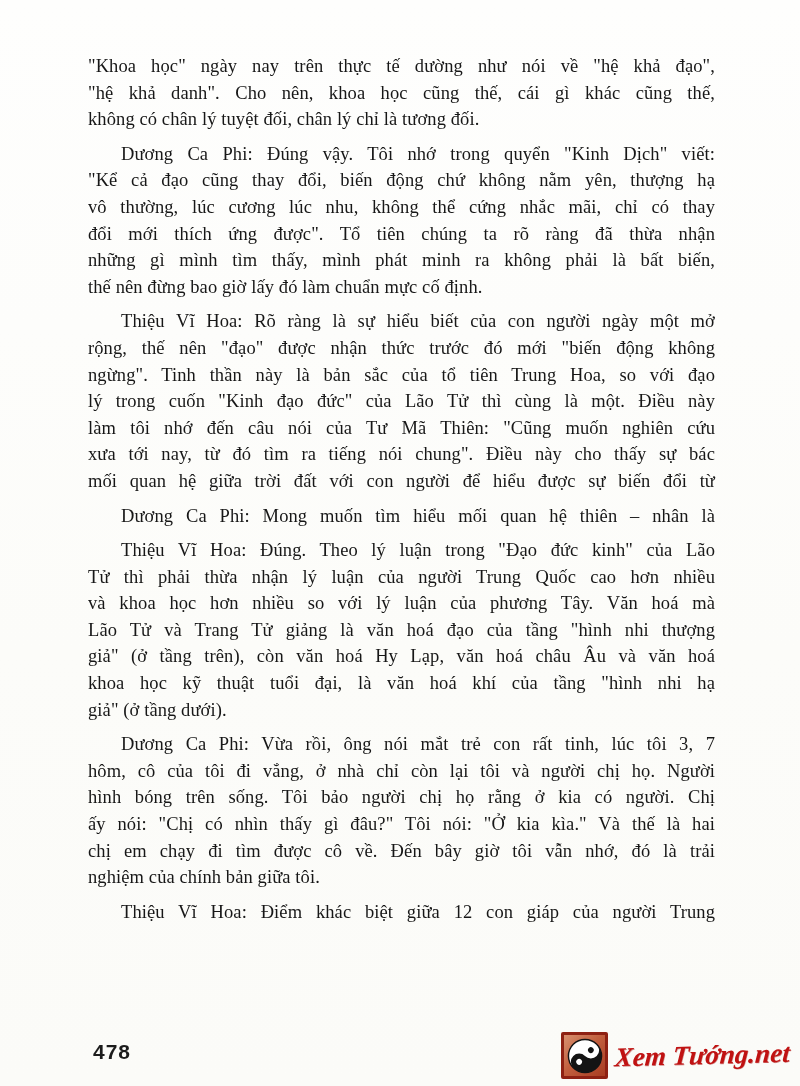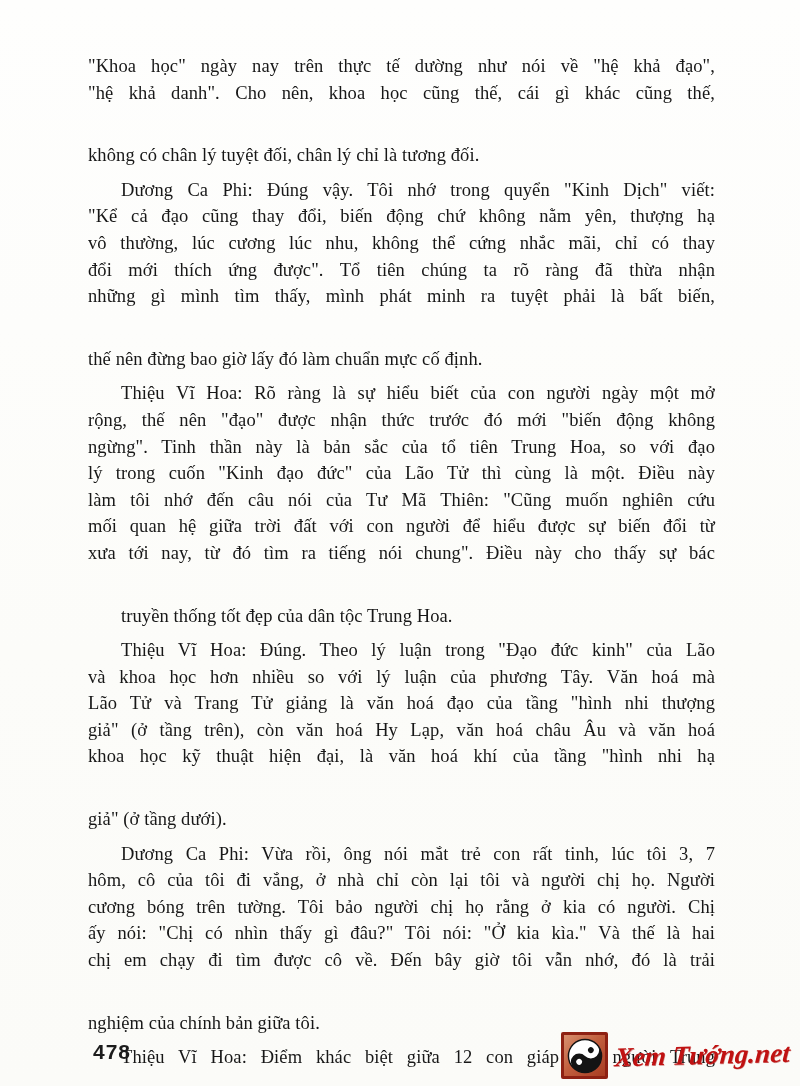--- a/index.html
+++ b/index.html
@@ -22,21 +22,21 @@
     line-height: 26.6px;
     letter-spacing: 0.1px;
   }
   .para { margin: 0 0 8px 0; }
   .para .line {
     display: block;
     text-align: justify;
     text-align-last: justify;
     white-space: normal;
   }
-  .para .line.last { text-align-last: left; margin-top: 36px; }
+  .para .line.last { text-align-last: left; }
   .para.indent .line:first-child { text-indent: 33px; }
   .footer {
     position: absolute; left: 0; top: 1030px; width: 800px; height: 56px; text-align: right;
   }
   .page-number {
     position: absolute; left: 93px; top: 10px;
     font-family: "Liberation Sans", "DejaVu Sans", sans-serif;
     font-size: 21px; font-weight: 600; letter-spacing: 1px;
     color: #1c1c1c;
   }
@@ -72,47 +72,48 @@
     <p class="para">
         <span class="line">"Khoa học" ngày nay trên thực tế dường như nói về "hệ khả đạo",</span>
         <span class="line">"hệ khả danh". Cho nên, khoa học cũng thế, cái gì khác cũng thế,</span>
         <span class="line last">không có chân lý tuyệt đối, chân lý chỉ là tương đối.</span>
       </p>
     <p class="para indent">
         <span class="line">Dương Ca Phi: Đúng vậy. Tôi nhớ trong quyển "Kinh Dịch" viết:</span>
         <span class="line">"Kể cả đạo cũng thay đổi, biến động chứ không nằm yên, thượng hạ</span>
         <span class="line">vô thường, lúc cương lúc nhu, không thể cứng nhắc mãi, chỉ có thay</span>
         <span class="line">đổi mới thích ứng được". Tổ tiên chúng ta rõ ràng đã thừa nhận</span>
-        <span class="line">những gì mình tìm thấy, mình phát minh ra tuyệt phải là bất biến,</span>
+        <span class="line">những gì mình tìm thấy, mình phát minh ra không phải là bất biến,</span>
         <span class="line last">thế nên đừng bao giờ lấy đó làm chuẩn mực cố định.</span>
       </p>
     <p class="para indent">
         <span class="line">Thiệu Vĩ Hoa: Rõ ràng là sự hiểu biết của con người ngày một mở</span>
         <span class="line">rộng, thế nên "đạo" được nhận thức trước đó mới "biến động không</span>
         <span class="line">ngừng". Tinh thần này là bản sắc của tổ tiên Trung Hoa, so với đạo</span>
         <span class="line">lý trong cuốn "Kinh đạo đức" của Lão Tử thì cùng là một. Điều này</span>
         <span class="line">làm tôi nhớ đến câu nói của Tư Mã Thiên: "Cũng muốn nghiên cứu</span>
+        <span class="line">xưa tới nay, từ đó tìm ra tiếng nói chung". Điều này cho thấy sự bác</span>
         <span class="line">mối quan hệ giữa trời đất với con người để hiểu được sự biến đổi từ</span>
-        <span class="line">xưa tới nay, từ đó tìm ra tiếng nói chung". Điều này cho thấy sự bác</span>
       </p>
     <p class="para indent">
-        <span class="line last">truyền thống tốt đẹp của dân tộc Trung Hoa.</span>
+        <span class="line">Dương Ca Phi: Mong muốn tìm hiểu mối quan hệ thiên – nhân là</span>
       </p>
     <p class="para indent">
         <span class="line">Thiệu Vĩ Hoa: Đúng. Theo lý luận trong "Đạo đức kinh" của Lão</span>
+        <span class="line">Tử thì phải thừa nhận lý luận của người Trung Quốc cao hơn nhiều</span>
         <span class="line">và khoa học hơn nhiều so với lý luận của phương Tây. Văn hoá mà</span>
         <span class="line">Lão Tử và Trang Tử giảng là văn hoá đạo của tầng "hình nhi thượng</span>
         <span class="line">giả" (ở tầng trên), còn văn hoá Hy Lạp, văn hoá châu Âu và văn hoá</span>
-        <span class="line">khoa học kỹ thuật hiện đại, là văn hoá khí của tầng "hình nhi hạ</span>
+        <span class="line">khoa học kỹ thuật tuổi đại, là văn hoá khí của tầng "hình nhi hạ</span>
         <span class="line last">giả" (ở tầng dưới).</span>
       </p>
     <p class="para indent">
         <span class="line">Dương Ca Phi: Vừa rồi, ông nói mắt trẻ con rất tinh, lúc tôi 3, 7</span>
         <span class="line">hôm, cô của tôi đi vắng, ở nhà chỉ còn lại tôi và người chị họ. Người</span>
-        <span class="line">cương bóng trên tường. Tôi bảo người chị họ rằng ở kia có người. Chị</span>
+        <span class="line">hình bóng trên sống. Tôi bảo người chị họ rằng ở kia có người. Chị</span>
         <span class="line">ấy nói: "Chị có nhìn thấy gì đâu?" Tôi nói: "Ở kia kìa." Và thế là hai</span>
         <span class="line">chị em chạy đi tìm được cô về. Đến bây giờ tôi vẫn nhớ, đó là trải</span>
         <span class="line last">nghiệm của chính bản giữa tôi.</span>
       </p>
     <p class="para indent">
         <span class="line">Thiệu Vĩ Hoa: Điểm khác biệt giữa 12 con giáp của người Trung</span>
       </p>
   </main>
 
   <footer class="footer">

